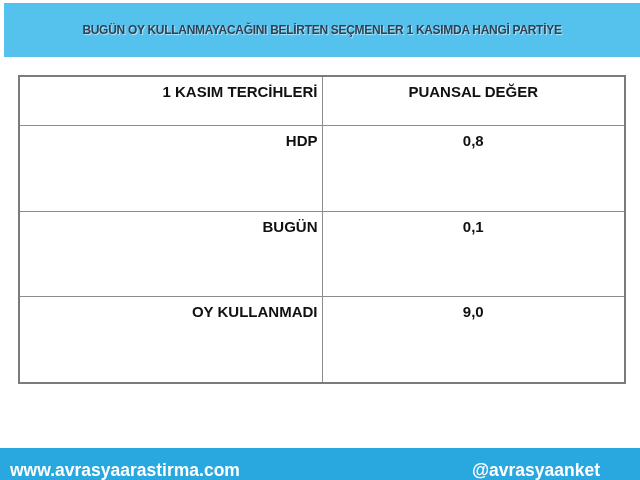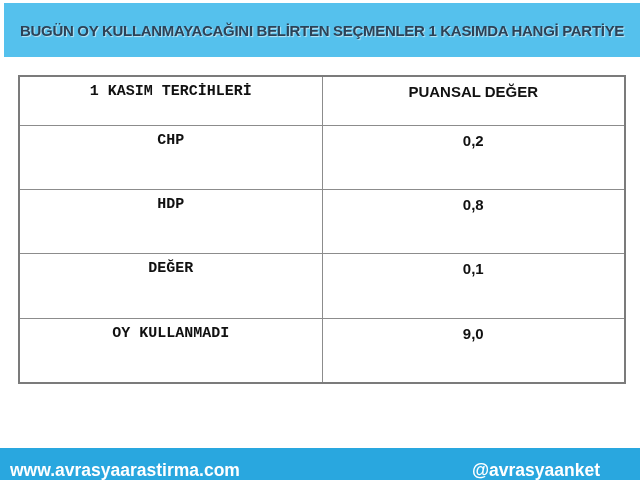--- a/index.html
+++ b/index.html
@@ -24,21 +24,21 @@
     right: 0;
     height: 54px;
     background: var(--header-bar, #55C1ED);
     display: flex;
     flex-direction: column;
     align-items: center;
     justify-content: center;
     text-align: center;
   }
   .title-line {
-    font-size: 15px;
+    font-size: 12px;
     font-weight: bold;
     letter-spacing: -0.3px;
     line-height: 21px;
     white-space: nowrap;
     color: var(--title-text, #2C4257);
     text-shadow: 1px 1px 1px rgba(250,250,250,0.65);
   }
 
   
   .data-table {
@@ -57,23 +57,22 @@
     border: 1px solid var(--table-border, #8C8C8C);
     vertical-align: top;
     font-weight: bold;
     font-size: 15px;
     color: var(--cell-text, #111111);
     padding: 6px 4px 0 4px;
     height: 42px;
     overflow: hidden;
   }
   .data-table .col-label {
-    text-align: center;
+    text-align: right;
     width: 50%;
-    font-family: Liberation Mono, monospace;
   }
   .data-table .col-value {
     text-align: center;
     width: 50%;
   }
 
   
   .footer-bar {
     position: absolute;
     left: 0;
@@ -106,29 +105,25 @@
 
   <table class="data-table">
     <thead>
       <tr>
         <th class="col-label">1 KASIM TERCİHLERİ</th>
         <th class="col-value" style="text-align:center;">PUANSAL DEĞER</th>
       </tr>
     </thead>
     <tbody>
       <tr>
-        <td class="col-label">CHP</td>
-        <td class="col-value">0,2</td>
-      </tr>
-      <tr>
         <td class="col-label">HDP</td>
         <td class="col-value">0,8</td>
       </tr>
       <tr>
-        <td class="col-label">DEĞER</td>
+        <td class="col-label">BUGÜN</td>
         <td class="col-value">0,1</td>
       </tr>
       <tr>
         <td class="col-label">OY KULLANMADI</td>
         <td class="col-value">9,0</td>
       </tr>
     </tbody>
   </table>
 
   <div class="footer-bar">

